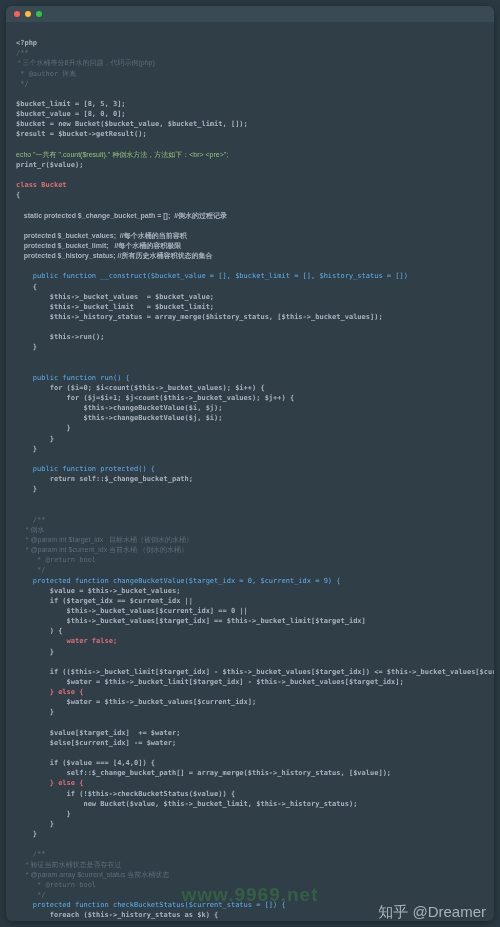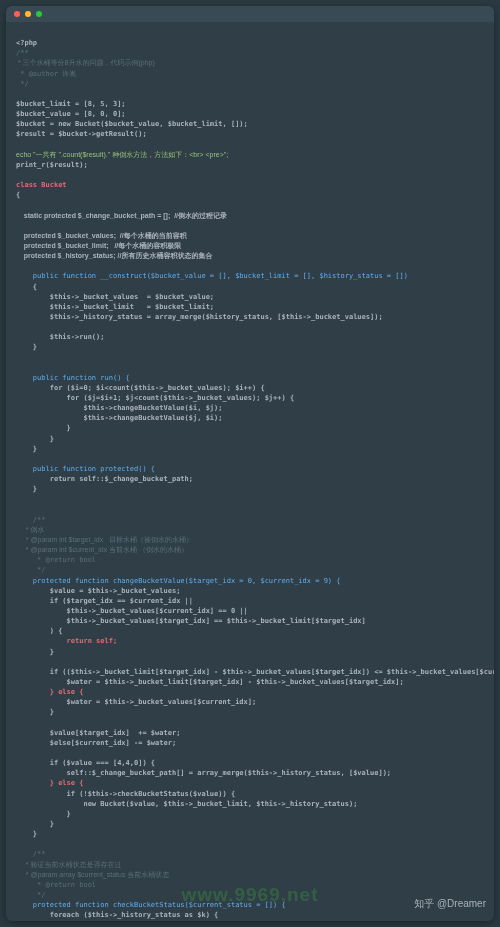--- a/index.html
+++ b/index.html
@@ -51,23 +51,23 @@
     font-family: Arial, sans-serif;
     font-size: 19px;
     font-weight: bold;
     color: rgba(60,160,60,0.35);
     letter-spacing: 1px;
     pointer-events: none;
   }
   .footer {
     position: absolute;
     right: 14px;
-    bottom: 16px;
+    bottom: 4px;
     font-family: Arial, sans-serif;
-    font-size: 10px;
+    font-size: 15px;
     color: #aab2b8;
     margin-left: 28px;
   }
   .zh { font-family: "PingFang SC","Microsoft YaHei",sans-serif; }
 </style>
 </head>
 <body>
 
 <div class="window">
   <div class="titlebar">
@@ -81,21 +81,21 @@
 <span class="cm zh"> * 三个水桶等分8升水的问题，代码示例(php)</span>
 <span class="cm"> * @author 许嵩</span>
 <span class="cm"> */</span>
 
 <span class="op">$bucket_limit = [8, 5, 3];</span>
 <span class="op">$bucket_value = [8, 0, 0];</span>
 <span class="op">$bucket = new Bucket($bucket_value, $bucket_limit, []);</span>
 <span class="op">$result = $bucket-&gt;getResult();</span>
 
 <span class="str zh">echo "一共有 ".count($result)." 种倒水方法，方法如下：&lt;br&gt; &lt;pre&gt;";</span>
-<span class="op">print_r($result);</span>
+<span class="op">print_r($value);</span>
 
 <span class="kw2">class Bucket</span>
 <span class="op">{</span>
 
 <span class="op zh">    static protected $_change_bucket_path = [];  //倒水的过程记录</span>
 
 <span class="op zh">    protected $_bucket_values;  //每个水桶的当前容积</span>
 <span class="op zh">    protected $_bucket_limit;   //每个水桶的容积极限</span>
 <span class="op zh">    protected $_history_status; //所有历史水桶容积状态的集合</span>
 
@@ -128,21 +128,21 @@
 <span class="cm zh">     * @param int $target_idx   目标水桶（被倒水的水桶）</span>
 <span class="cm zh">     * @param int $current_idx 当前水桶 （倒水的水桶）</span>
 <span class="cm">     * @return bool</span>
 <span class="cm">     */</span>
 <span class="fn">    protected function changeBucketValue($target_idx = 0, $current_idx = 9) {</span>
 <span class="op">        $value = $this-&gt;_bucket_values;</span>
 <span class="op">        if ($target_idx == $current_idx ||</span>
 <span class="op">            $this-&gt;_bucket_values[$current_idx] == 0 ||</span>
 <span class="op">            $this-&gt;_bucket_values[$target_idx] == $this-&gt;_bucket_limit[$target_idx]</span>
 <span class="op">        ) {</span>
-<span class="kw2">            return self;</span>
+<span class="kw2">            water false;</span>
 <span class="op">        }</span>
 
 <span class="op">        if (($this-&gt;_bucket_limit[$target_idx] - $this-&gt;_bucket_values[$target_idx]) &lt;= $this-&gt;_bucket_values[$current_idx]) {</span>
 <span class="op">            $water = $this-&gt;_bucket_limit[$target_idx] - $this-&gt;_bucket_values[$target_idx];</span>
 <span class="kw2">        } else {</span>
 <span class="op">            $water = $this-&gt;_bucket_values[$current_idx];</span>
 <span class="op">        }</span>
 
 <span class="op">        $value[$target_idx]  += $water;</span>
 <span class="op">        $else[$current_idx] -= $water;</span>

